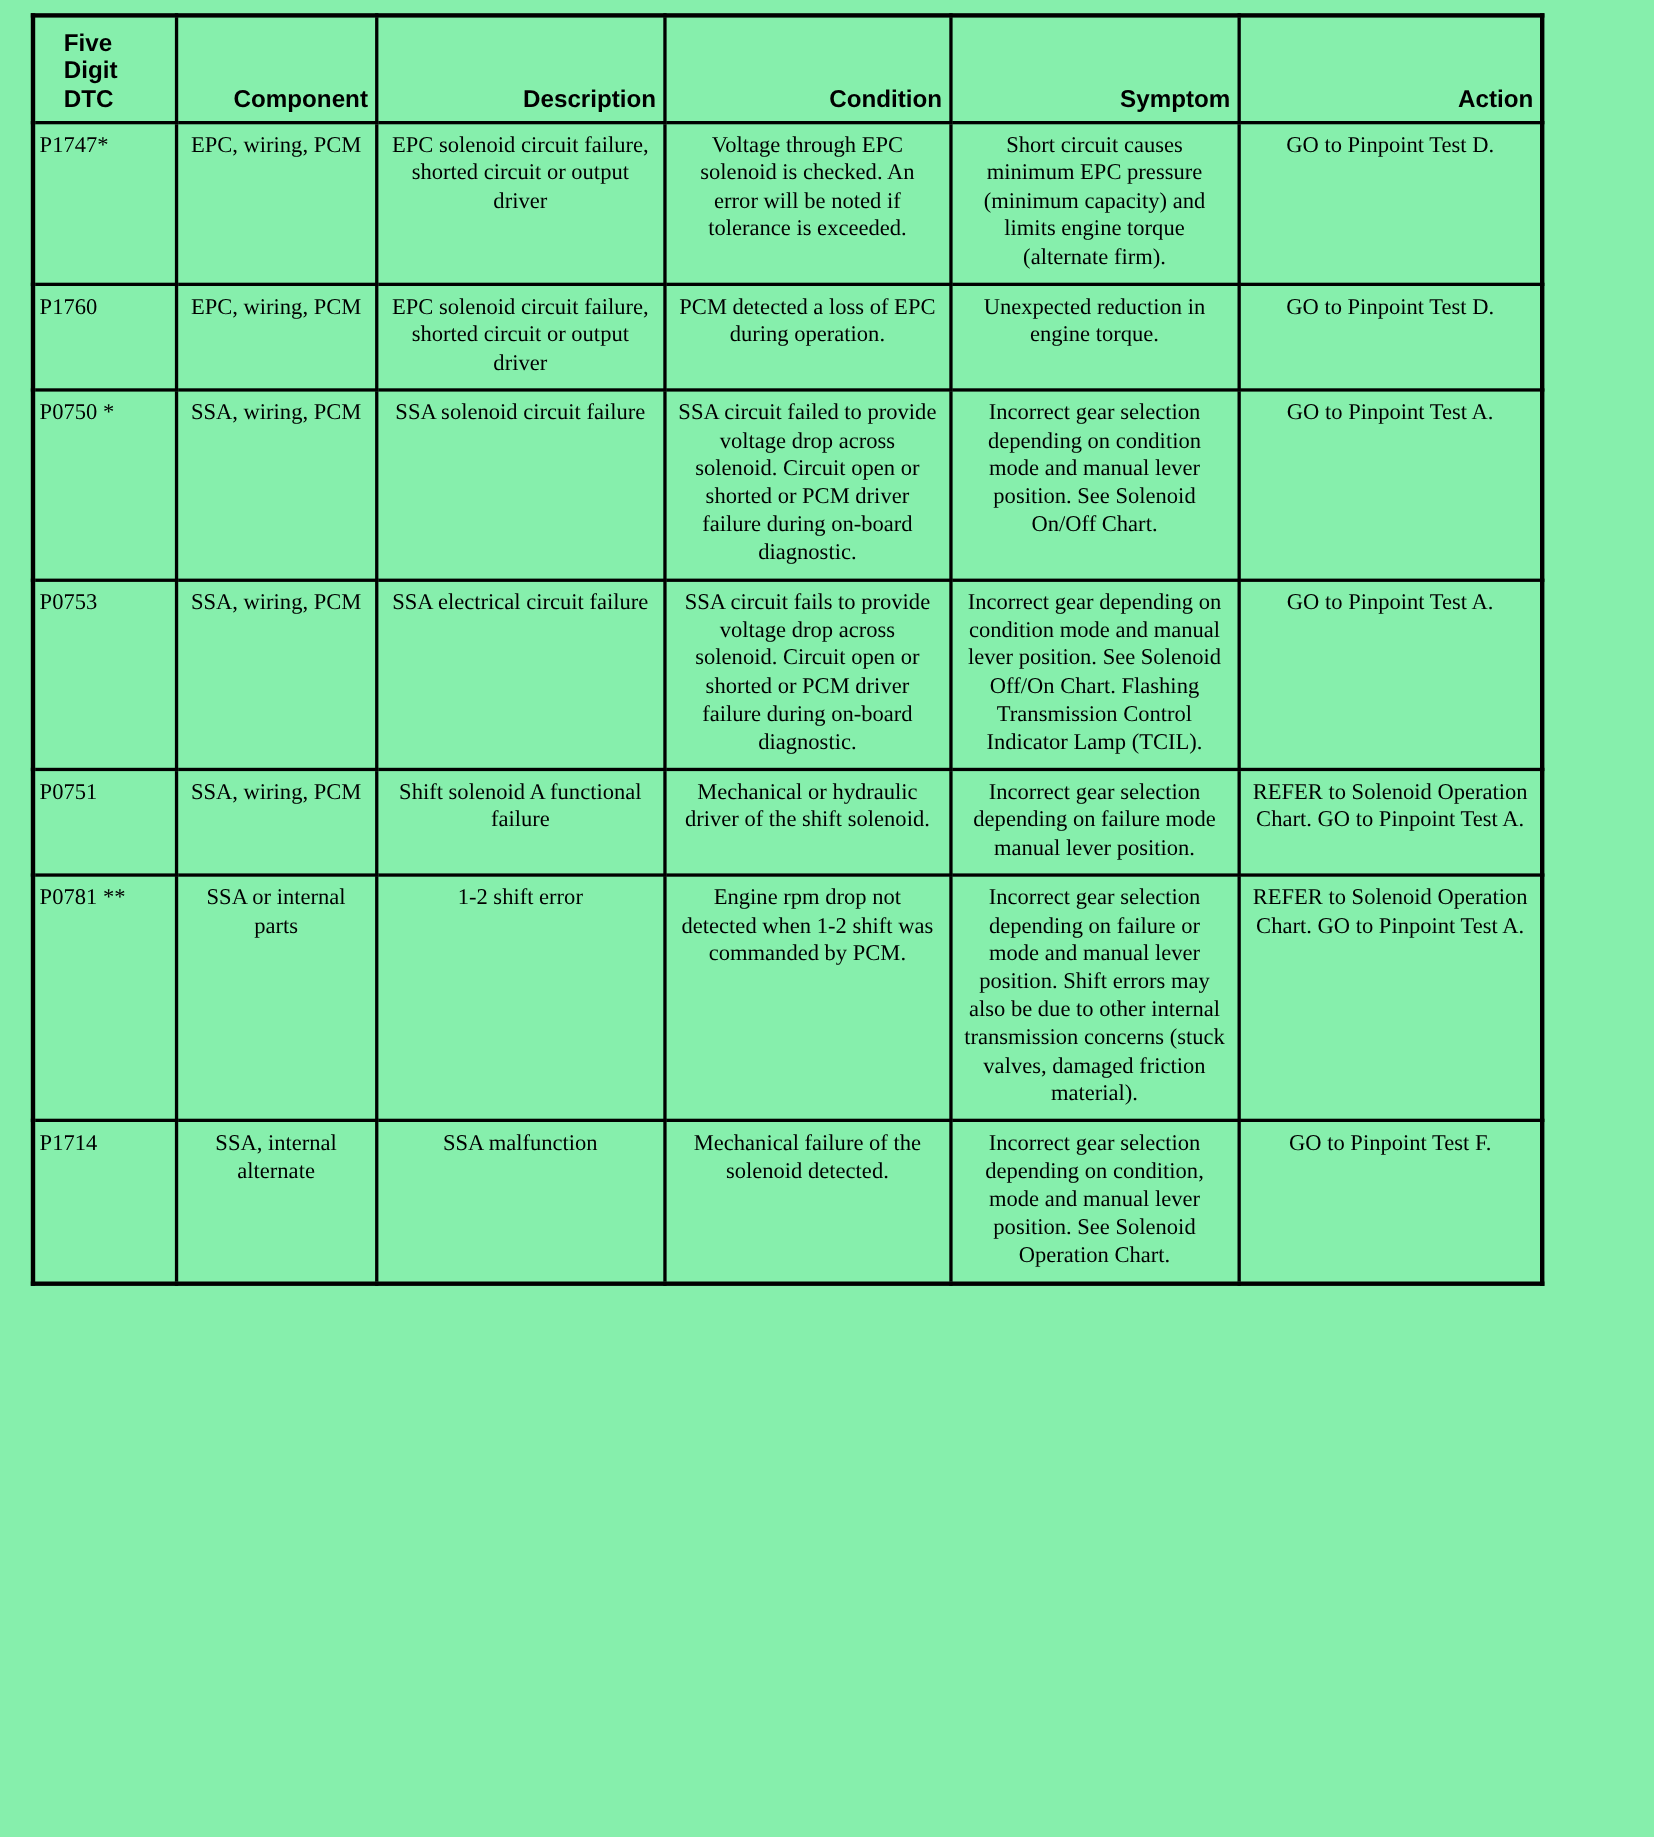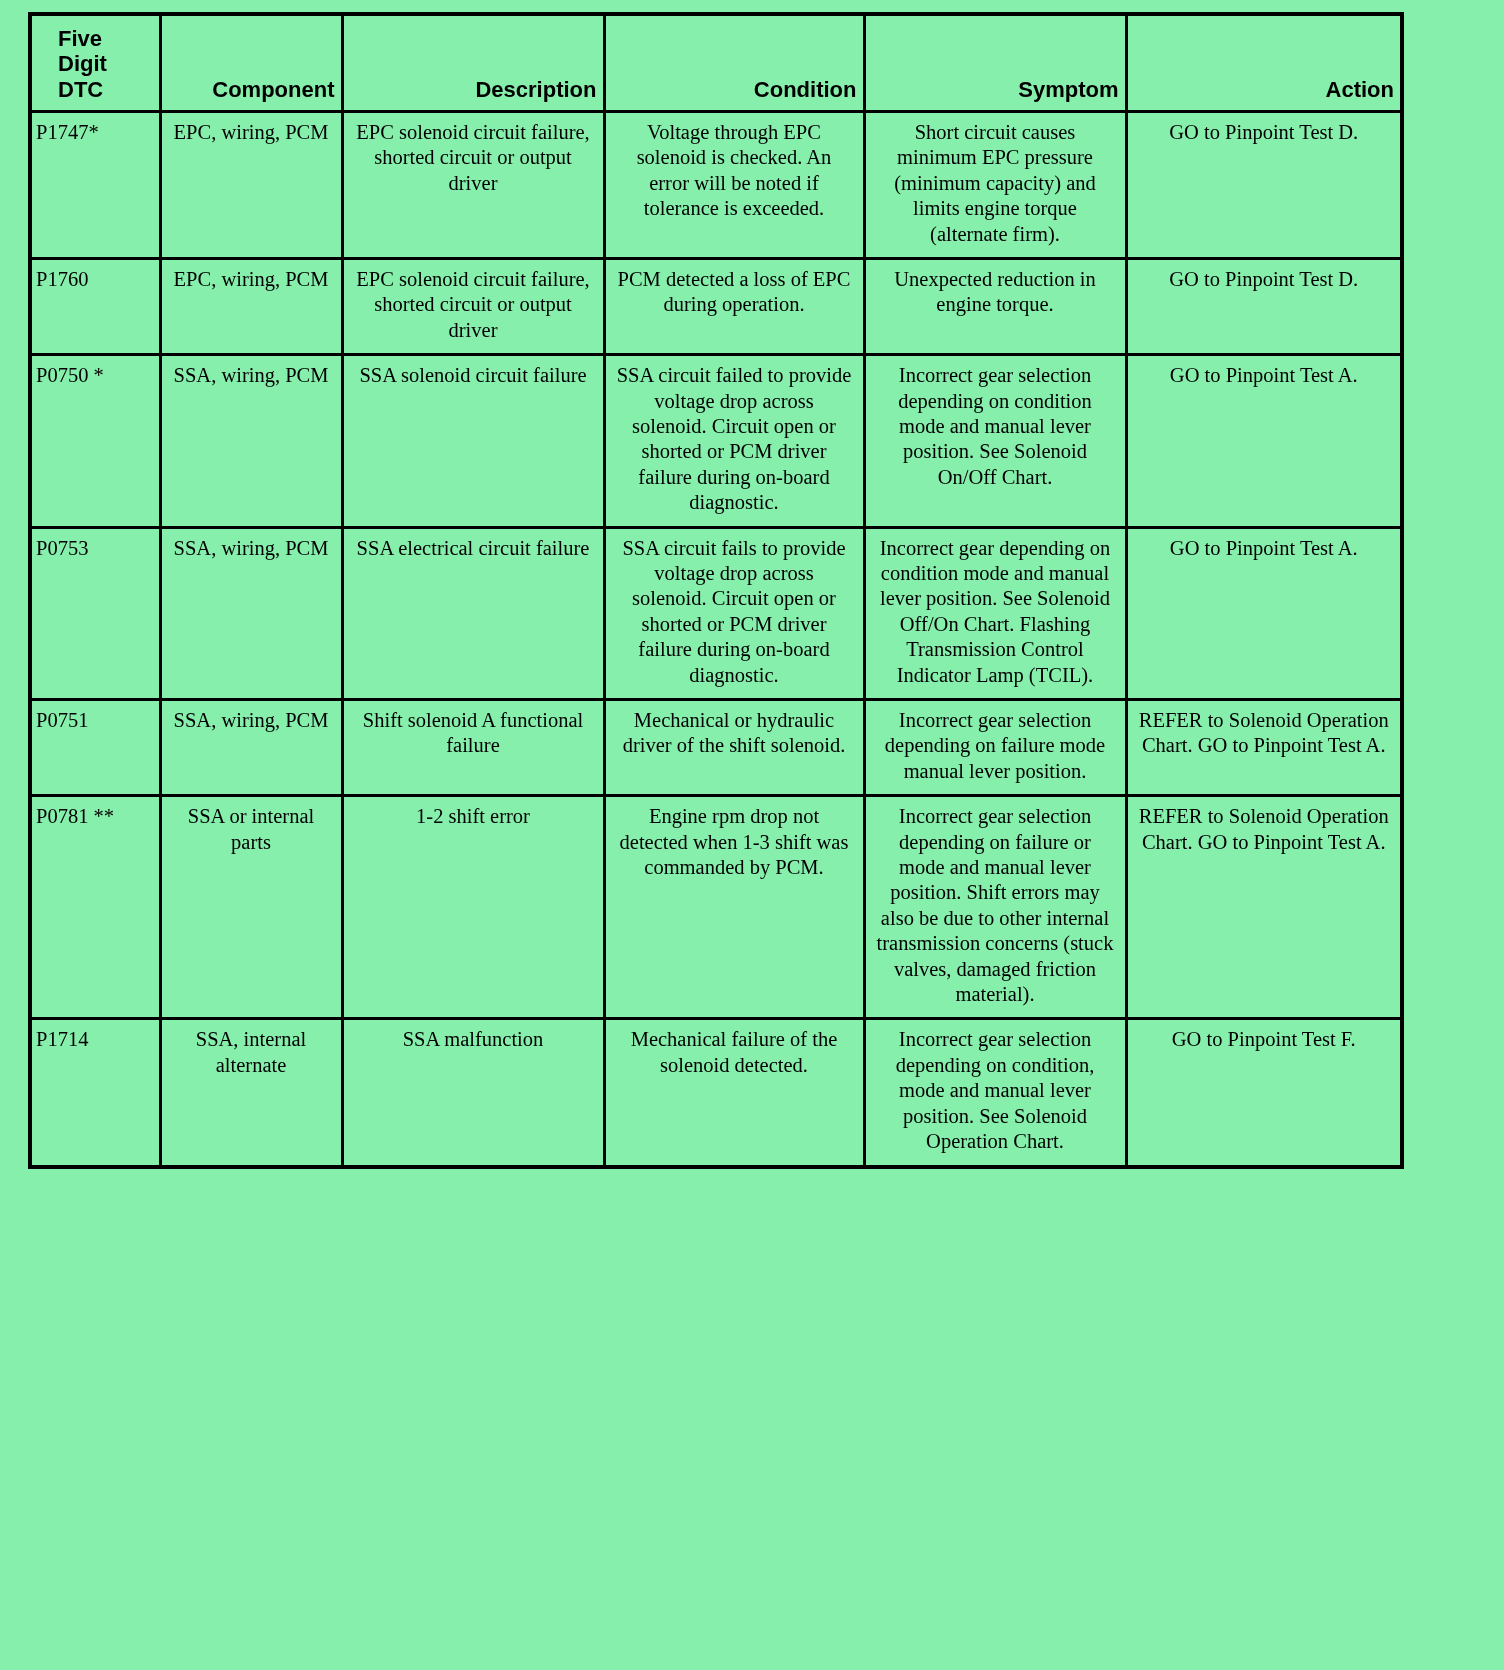--- a/index.html
+++ b/index.html
@@ -132,21 +132,21 @@
         <td class="c-component">SSA, wiring, PCM</td>
         <td>Shift solenoid A functional failure</td>
         <td>Mechanical or hydraulic driver of the shift solenoid.</td>
         <td>Incorrect gear selection depending on failure mode manual lever position.</td>
         <td>REFER to Solenoid Operation Chart. GO to Pinpoint Test A.</td>
       </tr>
       <tr>
         <td class="c-dtc">P0781 **</td>
         <td class="c-component">SSA or internal parts</td>
         <td>1-2 shift error</td>
-        <td>Engine rpm drop not detected when 1-3 shift was commanded by PCM.</td>
+        <td>Engine rpm drop not detected when 1-2 shift was commanded by PCM.</td>
         <td>Incorrect gear selection depending on failure or mode and manual lever position. Shift errors may also be due to other internal transmission concerns (stuck valves, damaged friction material).</td>
         <td>REFER to Solenoid Operation Chart. GO to Pinpoint Test A.</td>
       </tr>
       <tr>
         <td class="c-dtc">P1714</td>
         <td class="c-component">SSA, internal alternate</td>
         <td>SSA malfunction</td>
         <td>Mechanical failure of the solenoid detected.</td>
         <td>Incorrect gear selection depending on condition, mode and manual lever position. See Solenoid Operation Chart.</td>
         <td>GO to Pinpoint Test F.</td>

